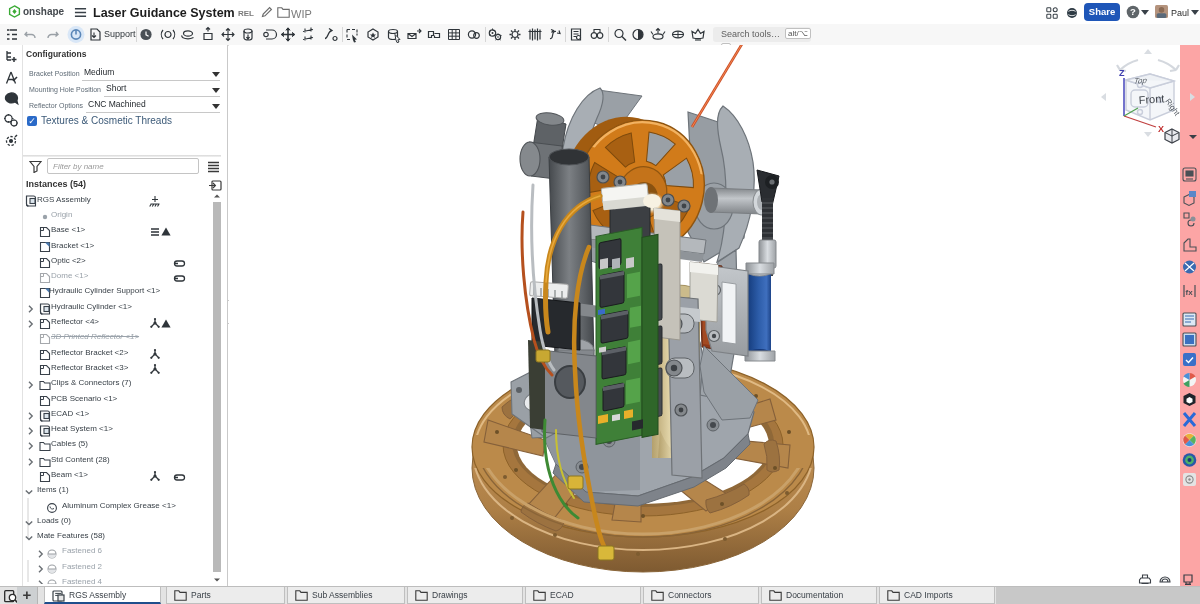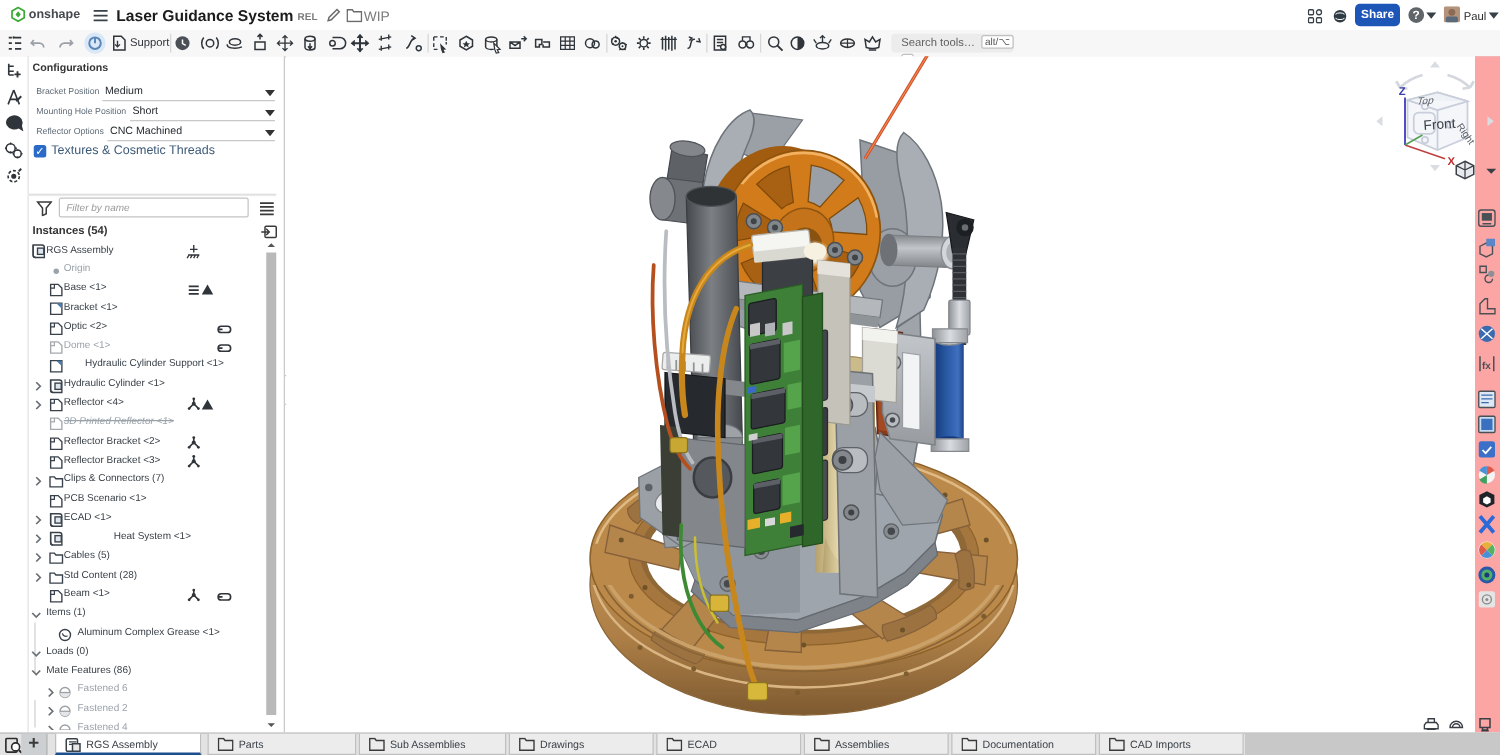--- a/index.html
+++ b/index.html
@@ -452,21 +452,21 @@
 <div class="row" style="top:240px;">
       <span class="t" style="left:28px;">Bracket &lt;1&gt;</span>
     </div>
 <div class="row" style="top:255px;">
       <span class="t" style="left:28px;">Optic &lt;2&gt;</span>
     </div>
 <div class="row grow" style="top:270px;">
       <span class="t" style="left:28px;">Dome &lt;1&gt;</span>
     </div>
 <div class="row" style="top:285px;">
-      <span class="t" style="left:45px;">Hydraulic Cylinder Support &lt;1&gt;</span>
+      <span class="t" style="left:26px;">Hydraulic Cylinder Support &lt;1&gt;</span>
     </div>
 <div class="row" style="top:301px;">
       <span class="t" style="left:28px;">Hydraulic Cylinder &lt;1&gt;</span>
     </div>
 <div class="row" style="top:316px;">
       <span class="t" style="left:28px;">Reflector &lt;4&gt;</span>
     </div>
 <div class="row grow" style="top:331px;">
       <span class="t" style="left:28px;font-style:italic;text-decoration:line-through;">3D Printed Reflector &lt;1&gt;</span>
     </div>
@@ -479,42 +479,42 @@
 <div class="row" style="top:377px;">
       <span class="t" style="left:28px;">Clips &amp; Connectors (7)</span>
     </div>
 <div class="row" style="top:393px;">
       <span class="t" style="left:28px;">PCB Scenario &lt;1&gt;</span>
     </div>
 <div class="row" style="top:408px;">
       <span class="t" style="left:28px;">ECAD &lt;1&gt;</span>
     </div>
 <div class="row" style="top:423px;">
-      <span class="t" style="left:28px;padding-left:40px;">Heat System &lt;1&gt;</span>
+      <span class="t" style="left:28px;">Heat System &lt;1&gt;</span>
     </div>
 <div class="row" style="top:438px;">
       <span class="t" style="left:28px;">Cables (5)</span>
     </div>
 <div class="row" style="top:454px;">
       <span class="t" style="left:28px;">Std Content (28)</span>
     </div>
 <div class="row" style="top:469px;">
       <span class="t" style="left:28px;">Beam &lt;1&gt;</span>
     </div>
 <div class="row" style="top:484px;">
       <span class="t" style="left:14px;">Items (1)</span>
     </div>
 <div class="row" style="top:500px;">
       <span class="t" style="left:39px;">Aluminum Complex Grease &lt;1&gt;</span>
     </div>
 <div class="row" style="top:515px;">
       <span class="t" style="left:14px;">Loads (0)</span>
     </div>
 <div class="row" style="top:530px;">
-      <span class="t" style="left:14px;">Mate Features (86)</span>
+      <span class="t" style="left:14px;">Mate Features (58)</span>
     </div>
 <div class="row grow" style="top:545px;">
       <span class="t" style="left:39px;">Fastened 6</span>
     </div>
 <div class="row grow" style="top:561px;">
       <span class="t" style="left:39px;">Fastened 2</span>
     </div>
 <div class="row grow" style="top:576px;">
       <span class="t" style="left:39px;">Fastened 4</span>
     </div>
@@ -1039,21 +1039,21 @@
   <div class="tab" style="left:525px;width:116px;">
       <svg class="fl" width="13" height="11" viewBox="0 0 13 11">
         <path d="M.8.8h4l1.2 1.6h6.2v7.8H.8Z" fill="none" stroke="#3a3a3a" stroke-width="1.1"></path>
       </svg>
       <span class="tx">ECAD</span>
     </div>
   <div class="tab" style="left:643px;width:116px;">
       <svg class="fl" width="13" height="11" viewBox="0 0 13 11">
         <path d="M.8.8h4l1.2 1.6h6.2v7.8H.8Z" fill="none" stroke="#3a3a3a" stroke-width="1.1"></path>
       </svg>
-      <span class="tx">Assemblies</span>
+      <span class="tx">Connectors</span>
     </div>
   <div class="tab" style="left:761px;width:116px;">
       <svg class="fl" width="13" height="11" viewBox="0 0 13 11">
         <path d="M.8.8h4l1.2 1.6h6.2v7.8H.8Z" fill="none" stroke="#3a3a3a" stroke-width="1.1"></path>
       </svg>
       <span class="tx">Documentation</span>
     </div>
   <div class="tab" style="left:879px;width:116px;">
       <svg class="fl" width="13" height="11" viewBox="0 0 13 11">
         <path d="M.8.8h4l1.2 1.6h6.2v7.8H.8Z" fill="none" stroke="#3a3a3a" stroke-width="1.1"></path>

